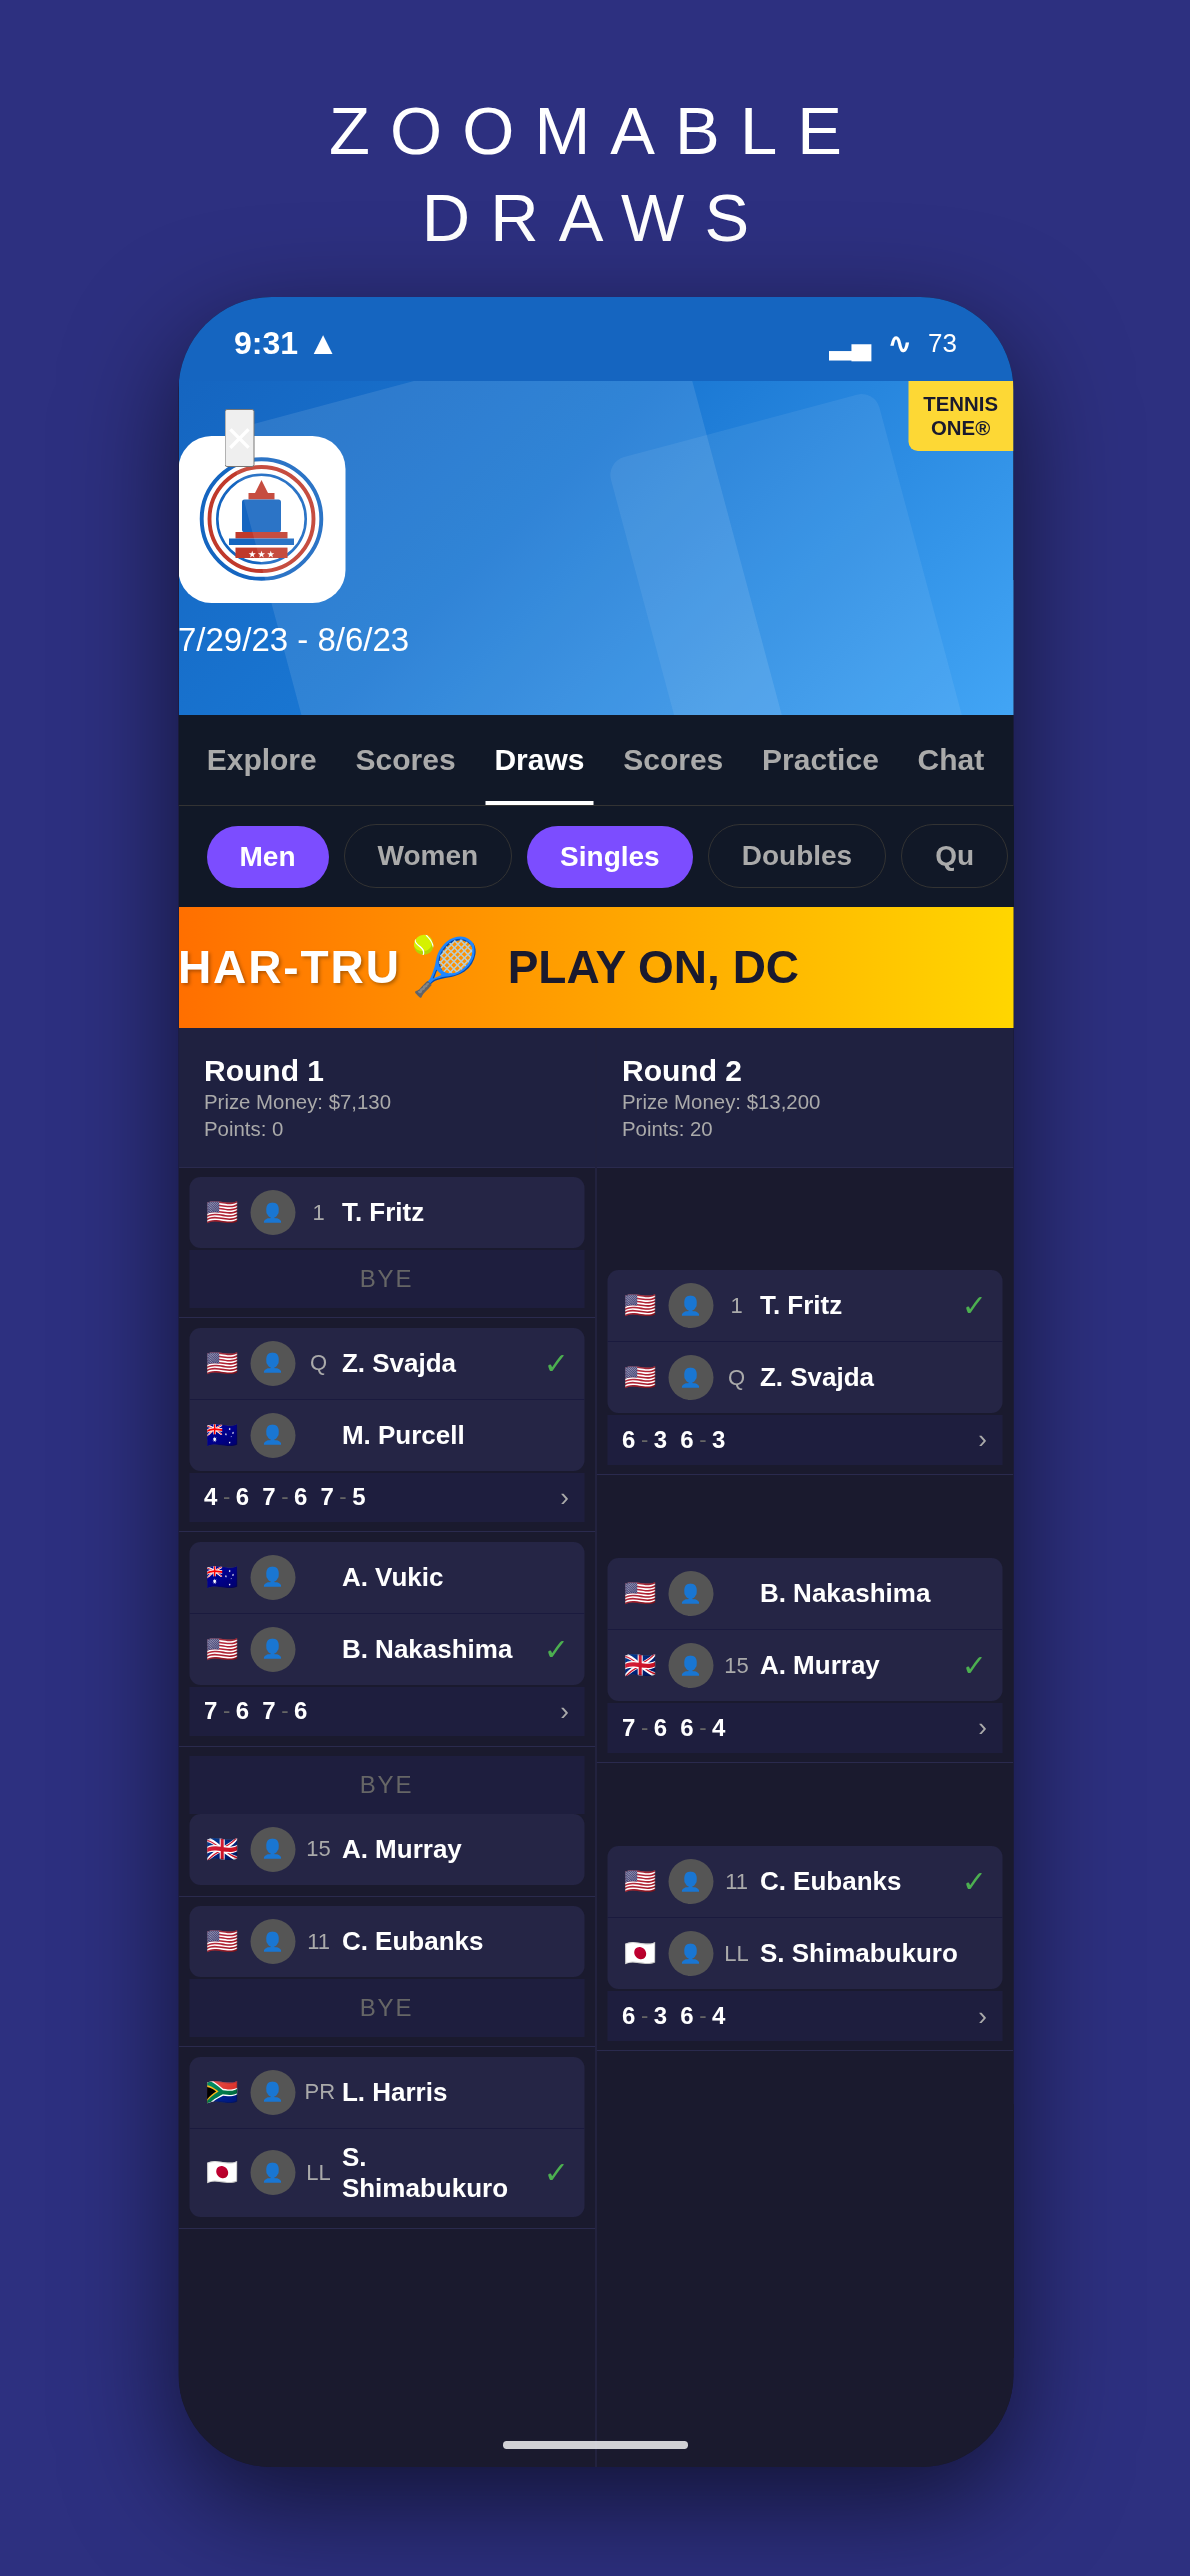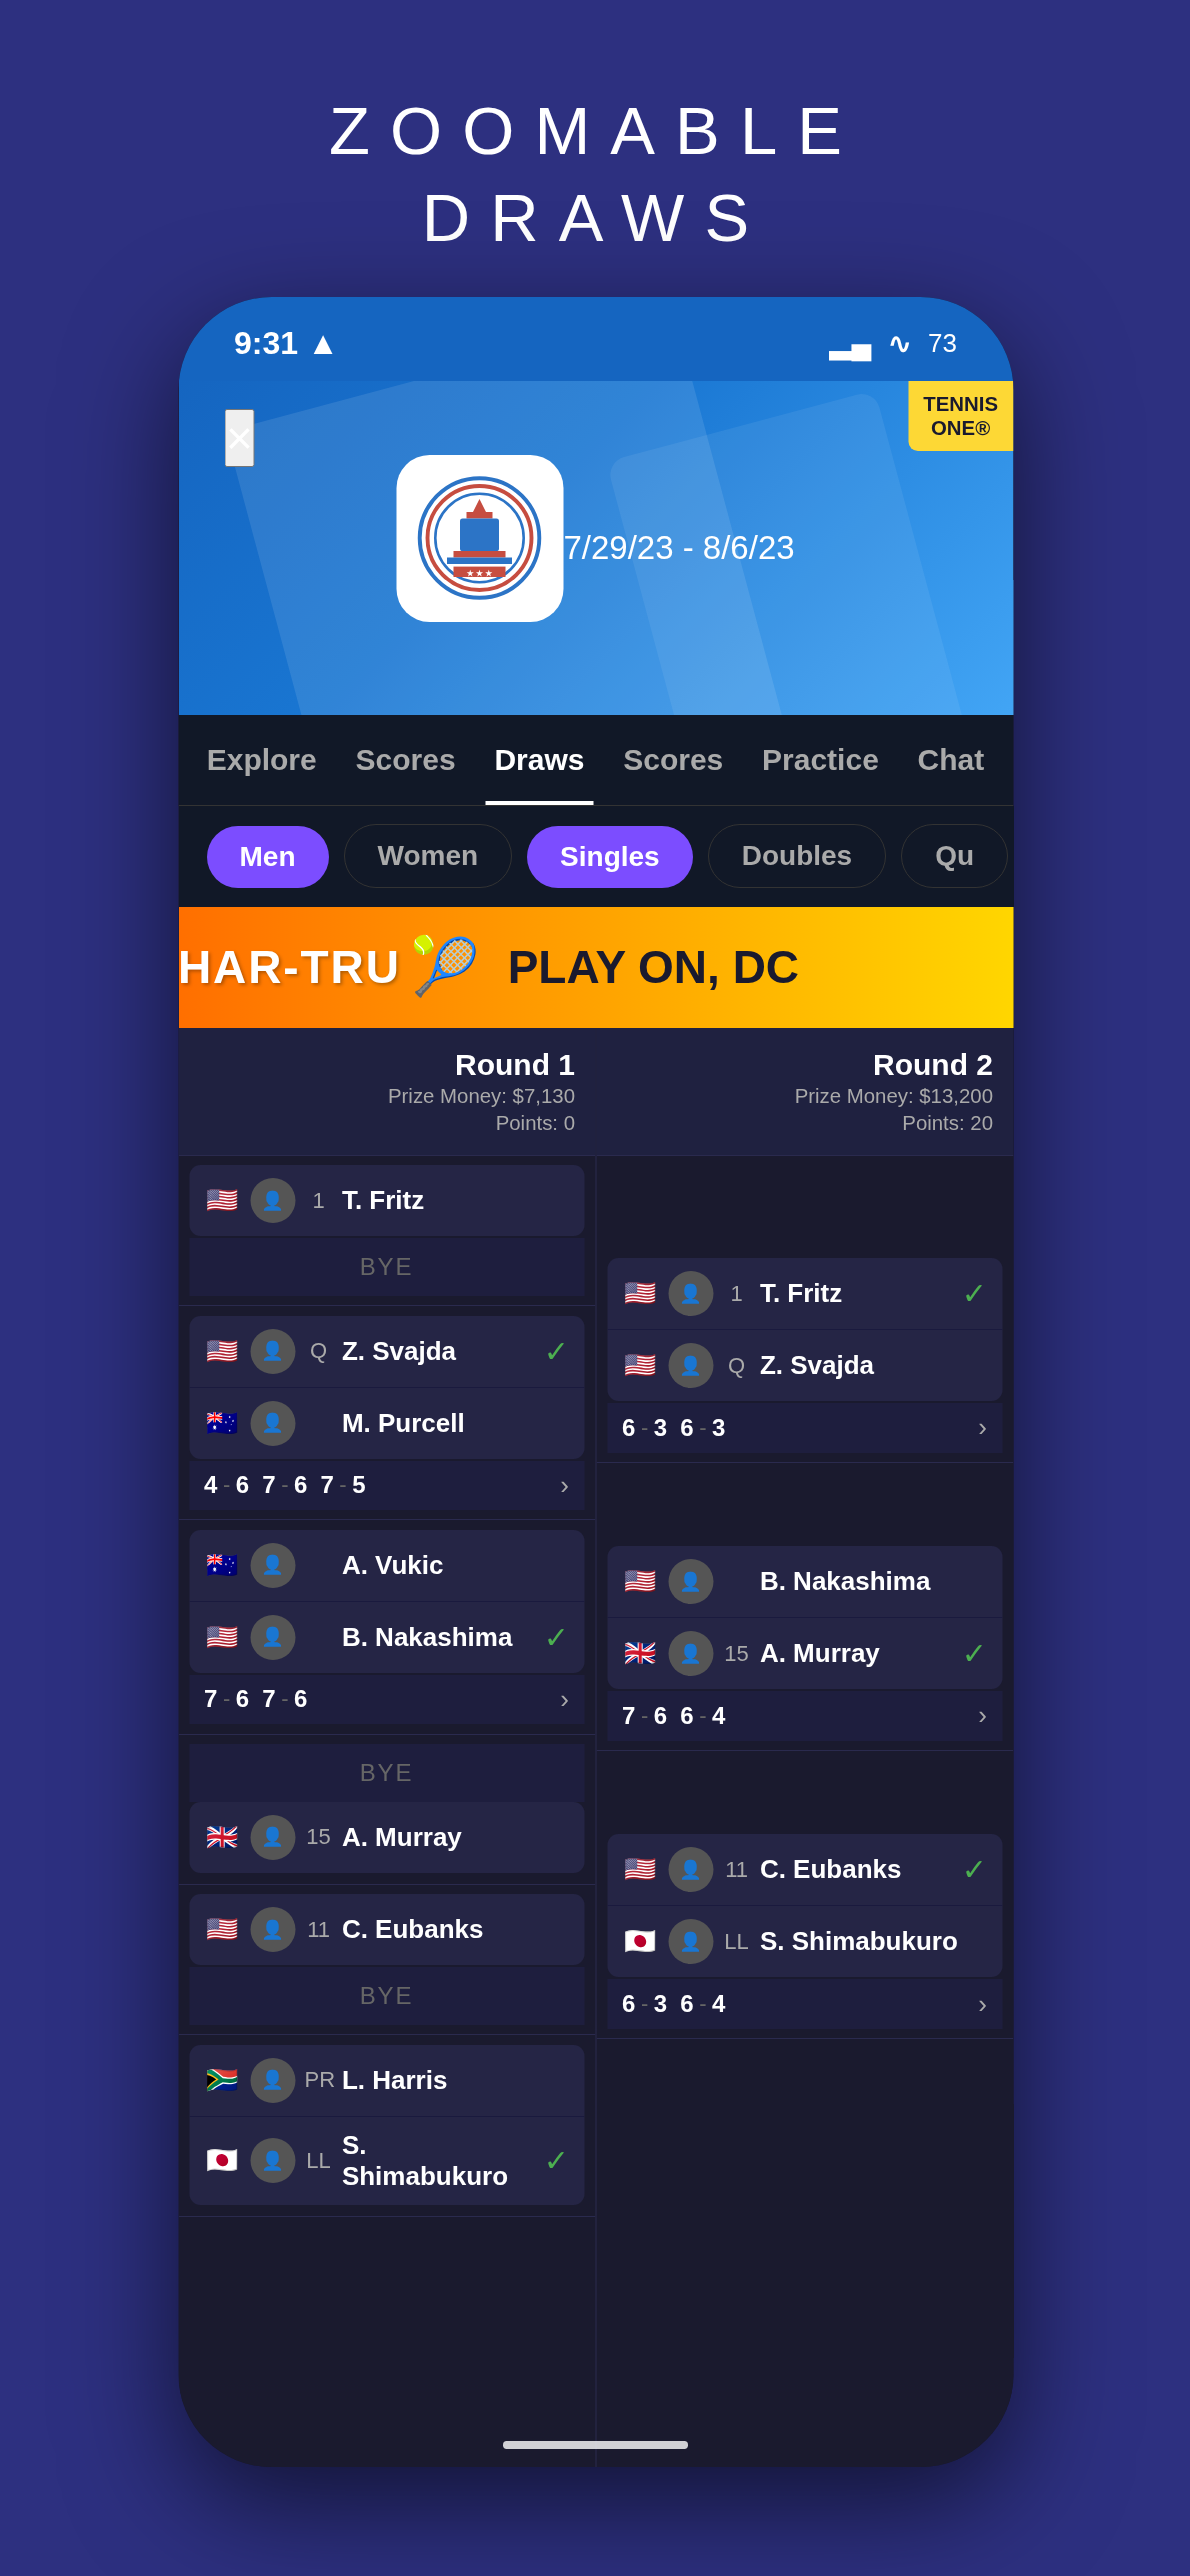--- a/index.html
+++ b/index.html
@@ -60,22 +60,22 @@
       display: inline-flex; align-items: center; gap: 1.9px;
       font-size: 26px; font-weight: 400;
     }
 
     
     .header-bg {
       background: linear-gradient(135deg, #1565c0 0%, #1976d2 40%, #42a5f5 100%);
       height: 334px;
       position: relative;
       display: flex;
-      flex-direction: row;
-      align-items: center;
+      flex-direction: column;
+      align-items: flex-start;
       justify-content: center;
     }
     .close-btn {
       position: absolute;
       top: 28px;
       left: 46px;
       color: white;
       font-size: 46px;
       cursor: pointer;
     }
@@ -194,22 +194,22 @@
 
     .round-column {
       flex: 1;
       overflow-y: auto;
       border-right: 0.9px solid #2a2a4e;
     }
     .round-column:last-child { border-right: none; }
 
     .round-header {
       background: #1f2140;
-      padding: 20px;
-      text-align: right;
+      padding: 26px;
+      text-align: left;
       border-bottom: 0.9px solid #2a2a4e;
       position: sticky;
       top: 0;
       z-index: 10;
     }
     .round-title {
       color: white;
       font-size: 30px;
       font-weight: 700;
     }

